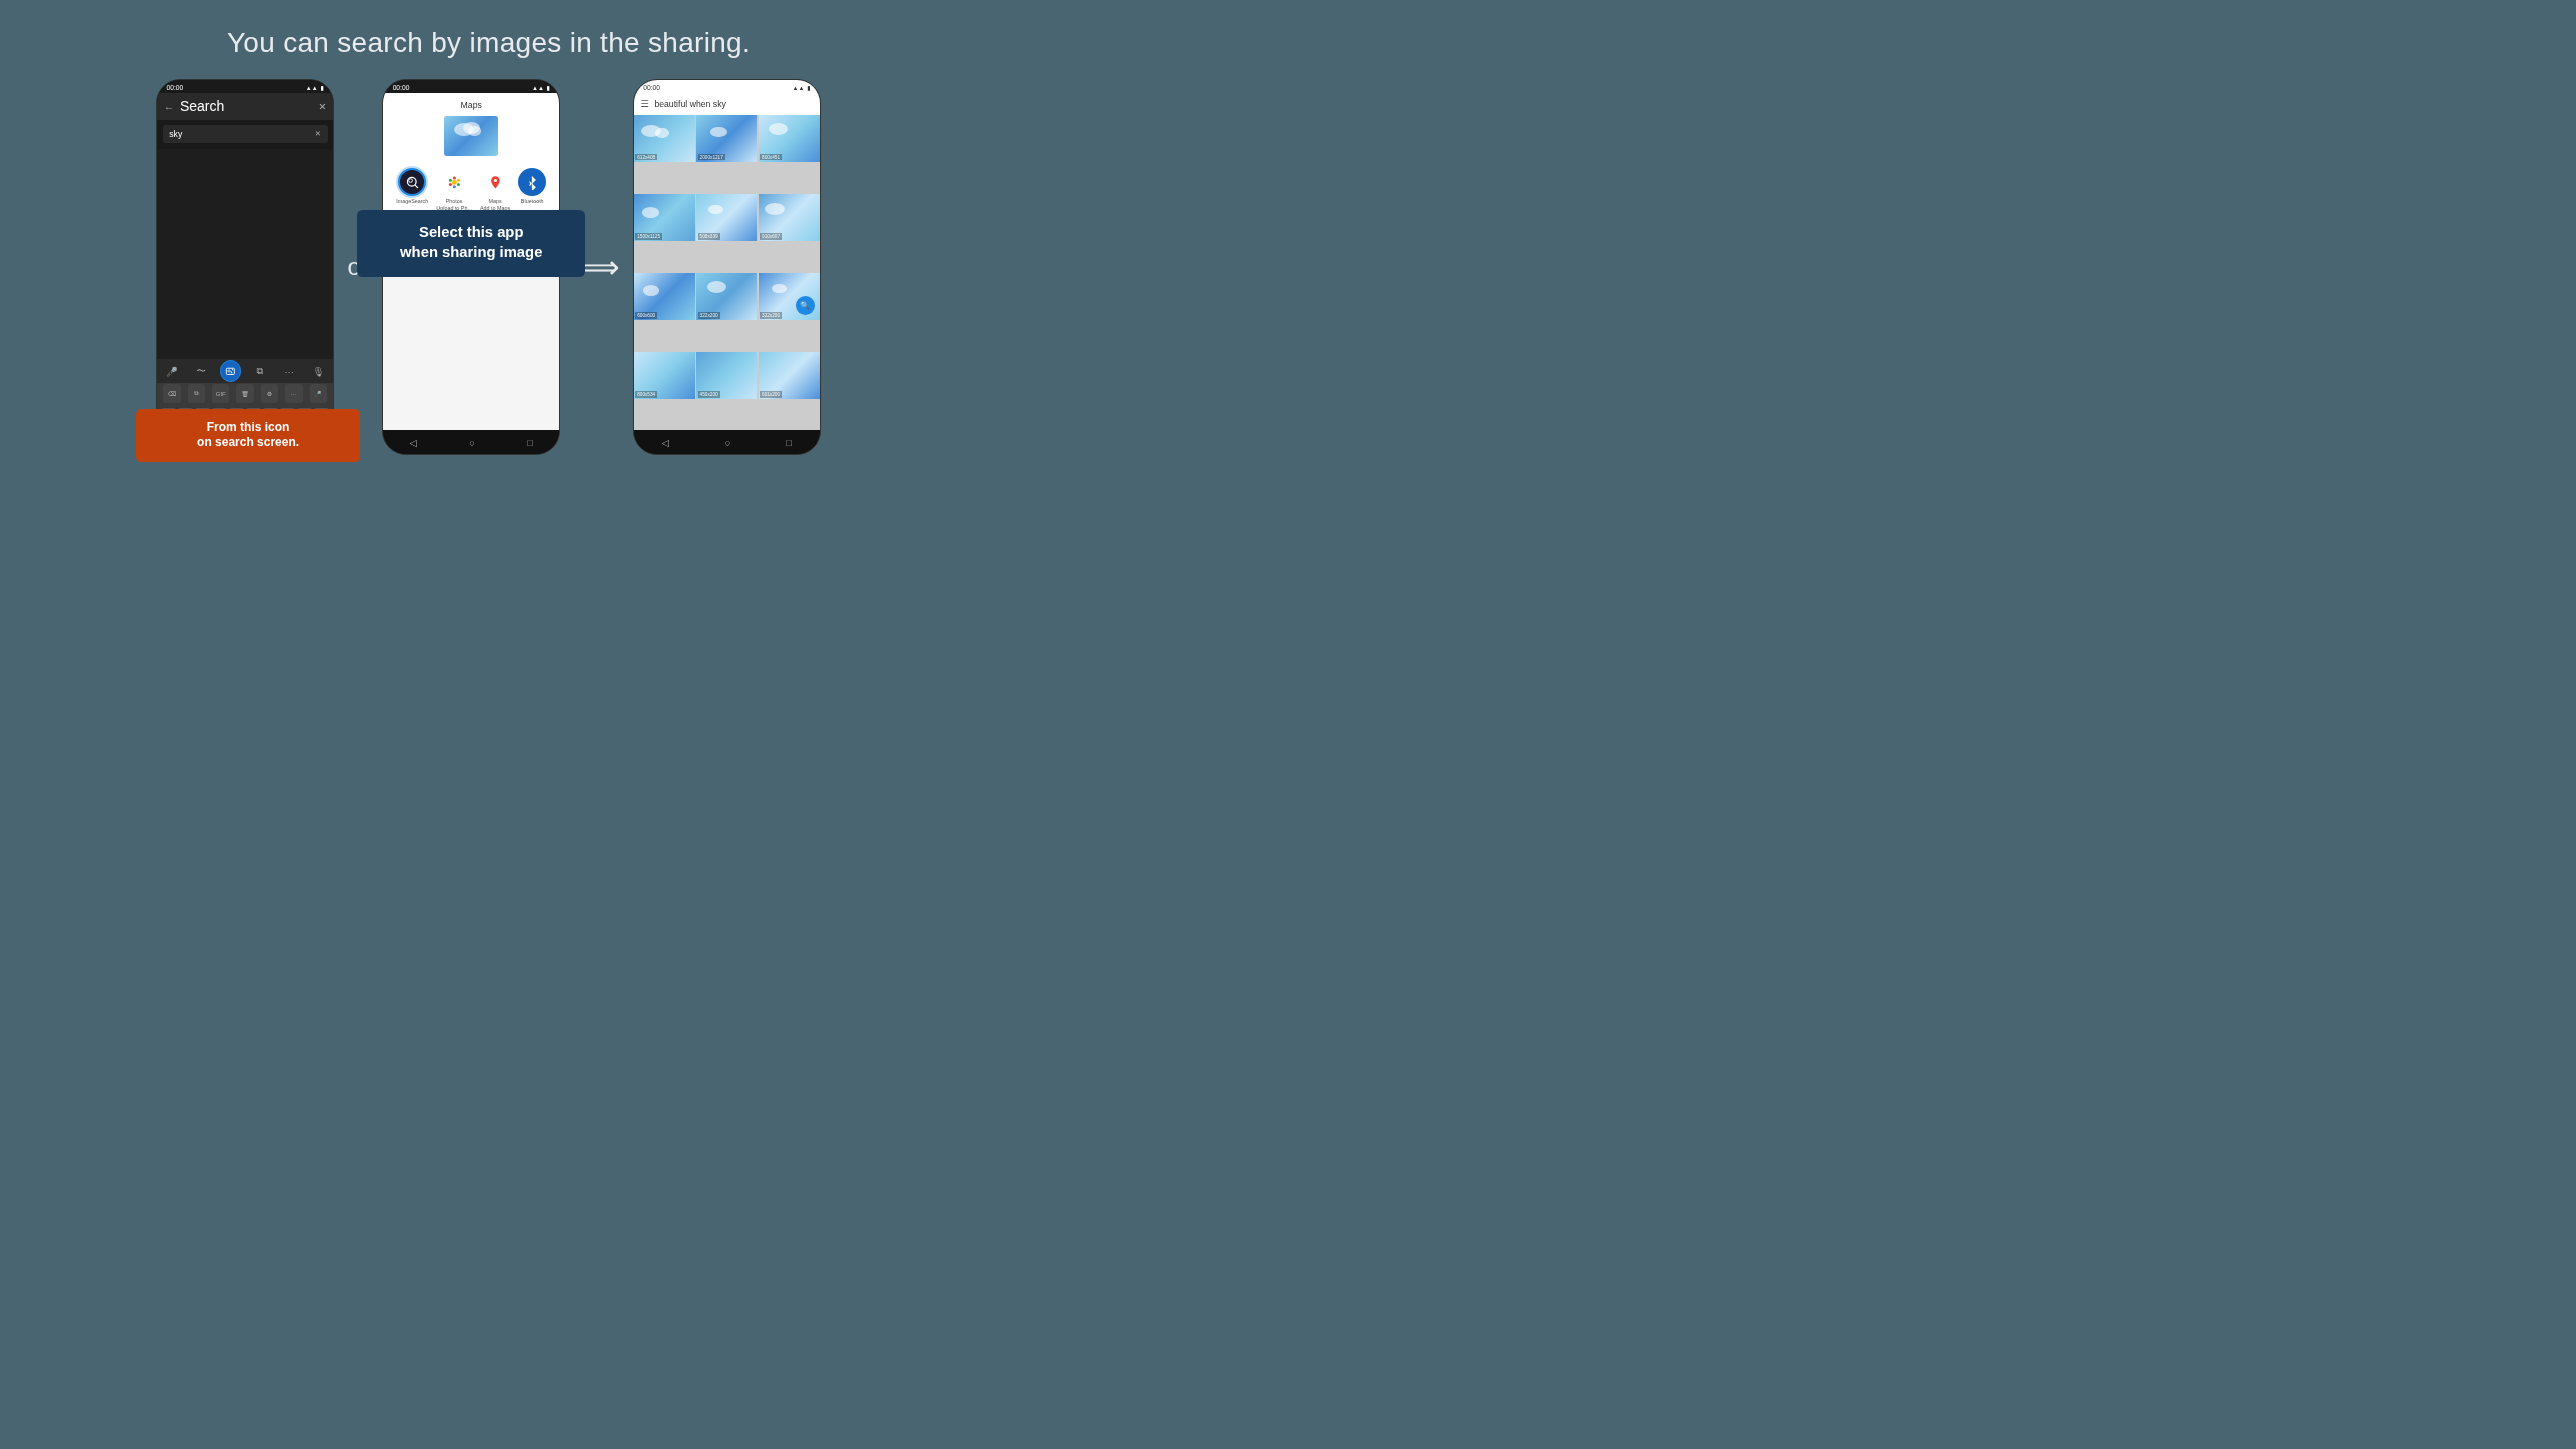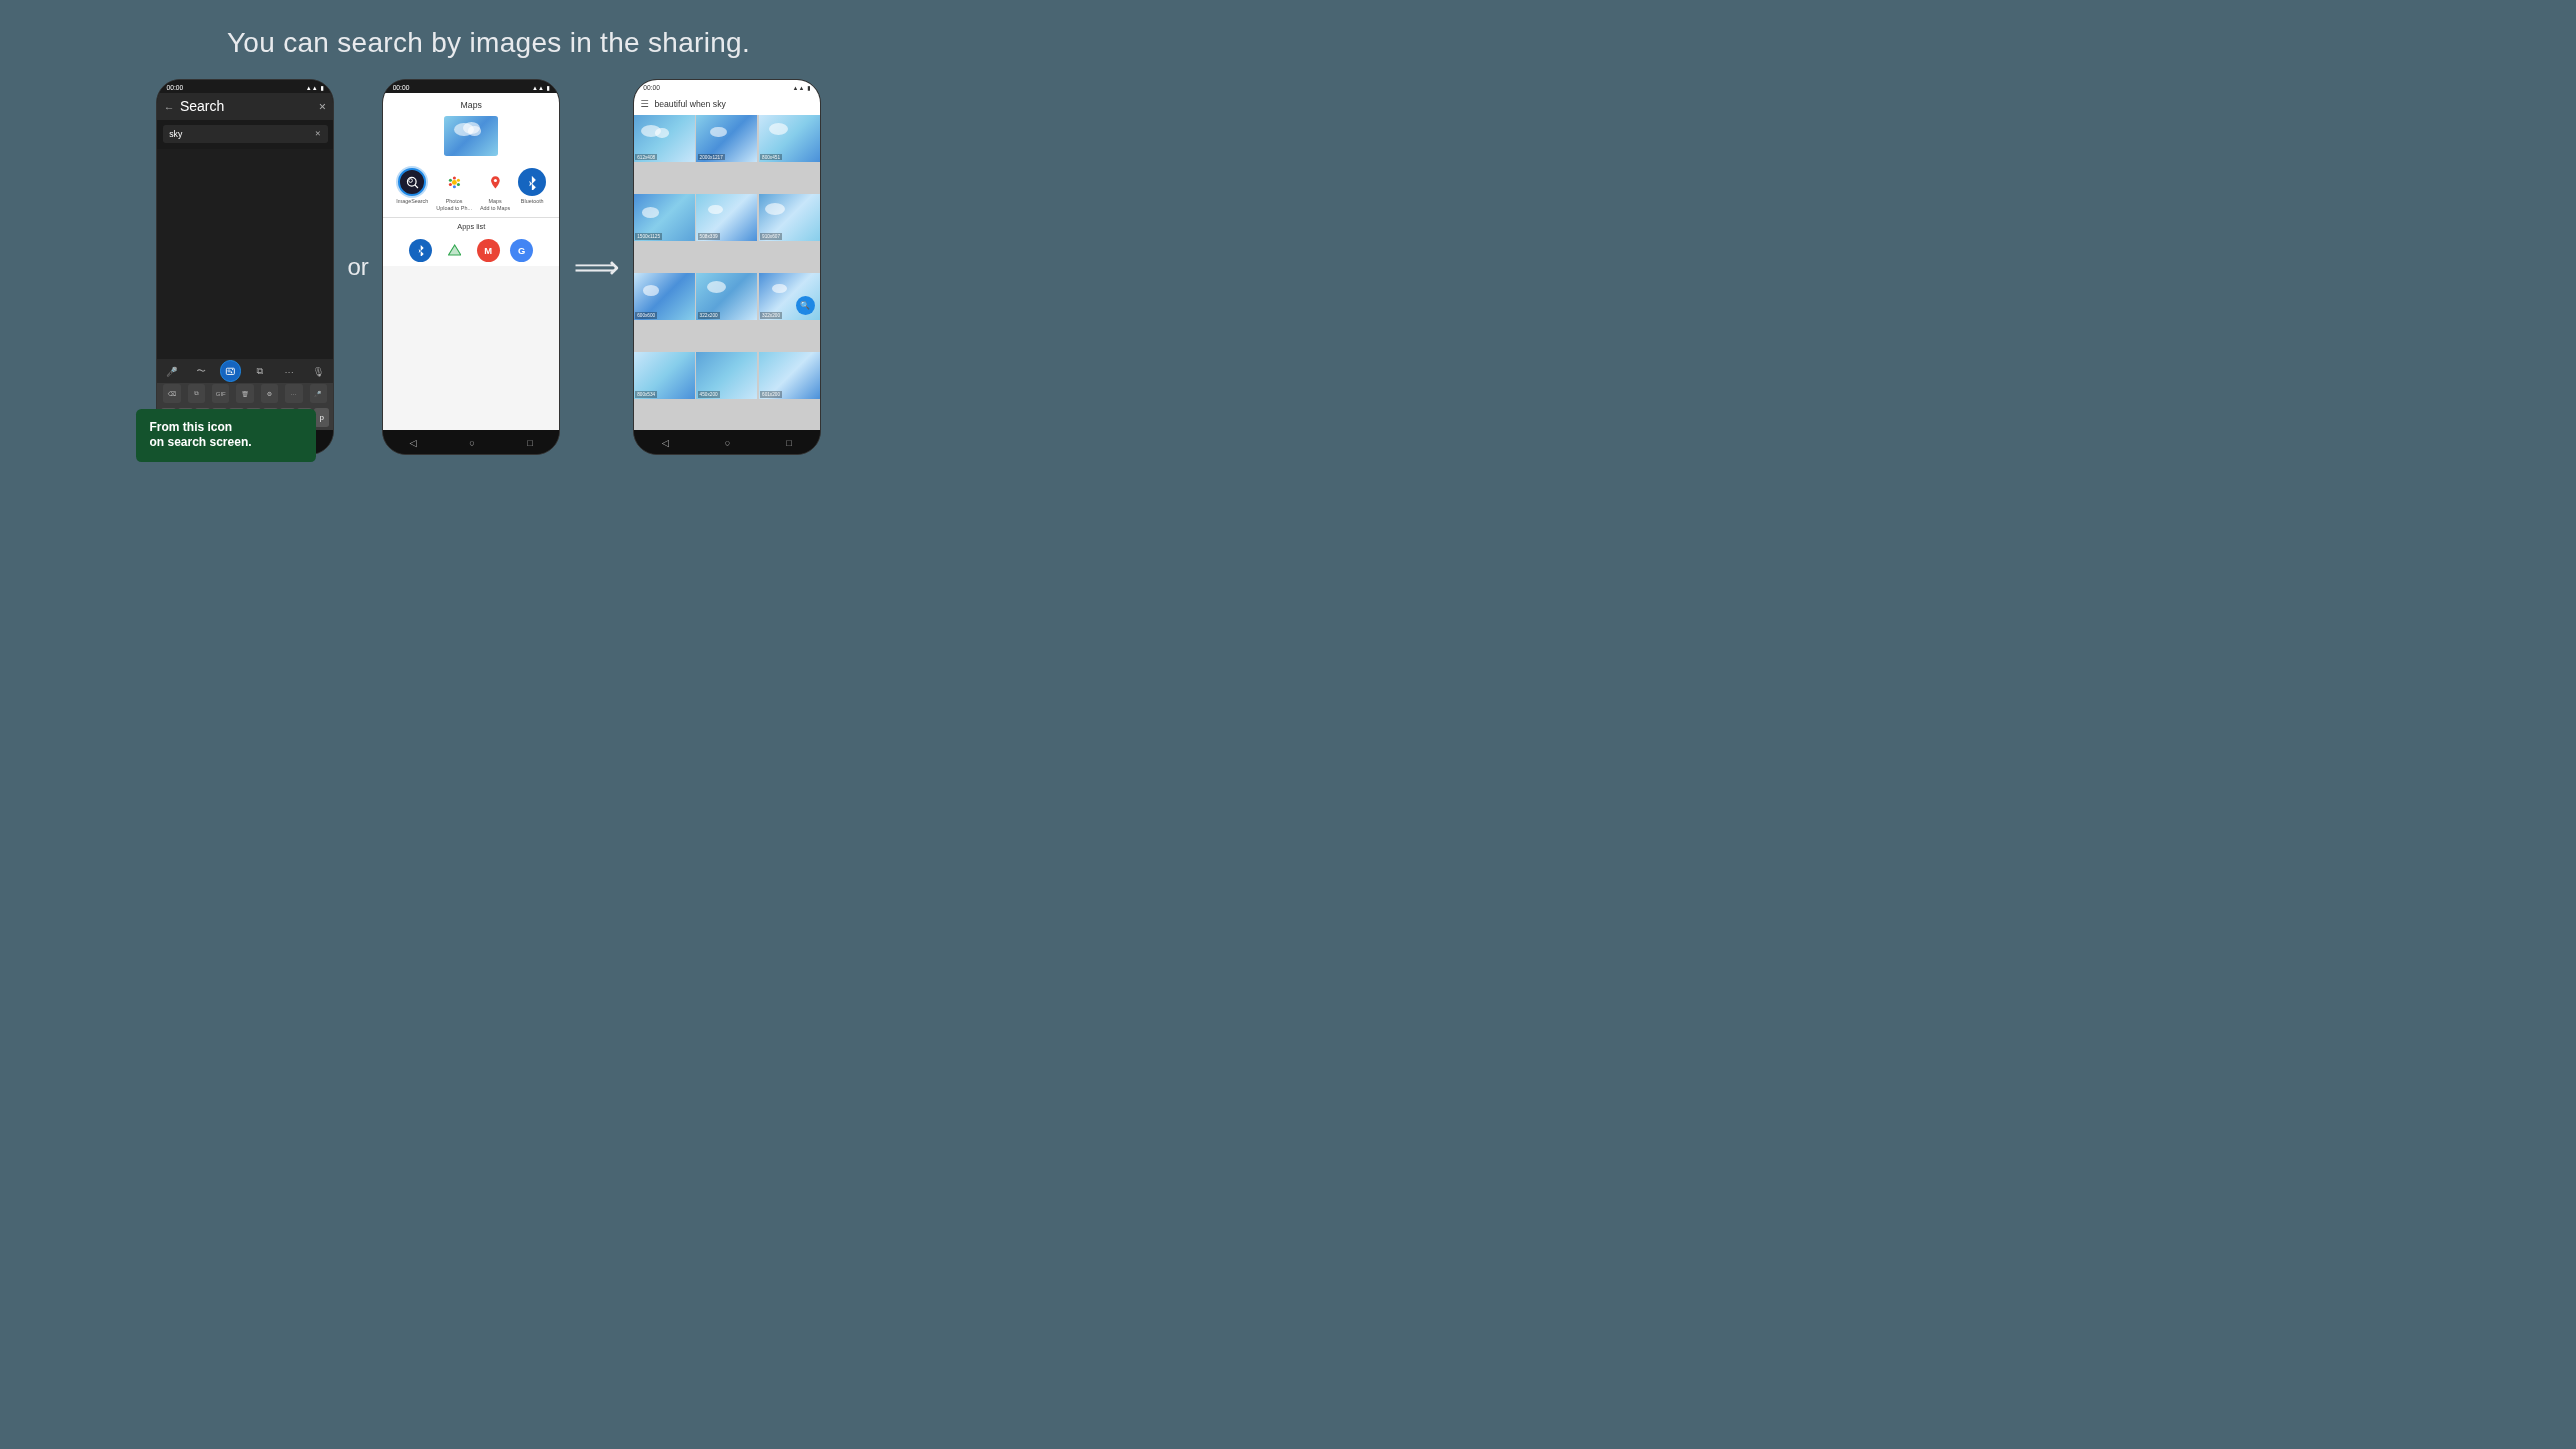--- a/index.html
+++ b/index.html
@@ -186,32 +186,32 @@
       border-radius: 2.7px;
       width: 14.8px;
       height: 19px;
       display: flex;
       align-items: center;
       justify-content: center;
     }
 
     
     .tooltip-box {
-      background: #14532d;
+      background: #c2410c;
       color: #fff;
       font-size: 12px;
       font-weight: 600;
       line-height: 1.3;
       padding: 10.7px 13.4px;
       border-radius: 5.4px;
-      text-align: left;
+      text-align: center;
       position: absolute;
       bottom: -6.7px;
       left: -20px;
-      width: 180px;
+      width: 224px;
       z-index: 10;
     }
 
     .share-title {
       text-align: center;
       font-size: 8.7px;
       color: #333;
       padding: 6.7px;
       font-weight: 500;
     }
@@ -616,20 +616,24 @@
         <div style="flex:1;background:#f5f5f5;"></div>
       </div>
 
       <div class="phone-nav-bar">
         <span class="nav-icon">◁</span>
         <span class="nav-icon">○</span>
         <span class="nav-icon">□</span>
       </div>
     </div>
 
+    <div class="phone2-tooltip">
+      <div>Select this app</div>
+      <div>when sharing image</div>
+    </div>
   </div>
 
   <div class="arrow-connector">⟹</div>
 
   <div style="position:relative;">
     <div class="phone" style="width:188px;height:376px;">
 
       <div class="phone-status-bar" style="background:#fff;">
         <span style="color:#333;">00:00</span>
         <div class="status-icons">

